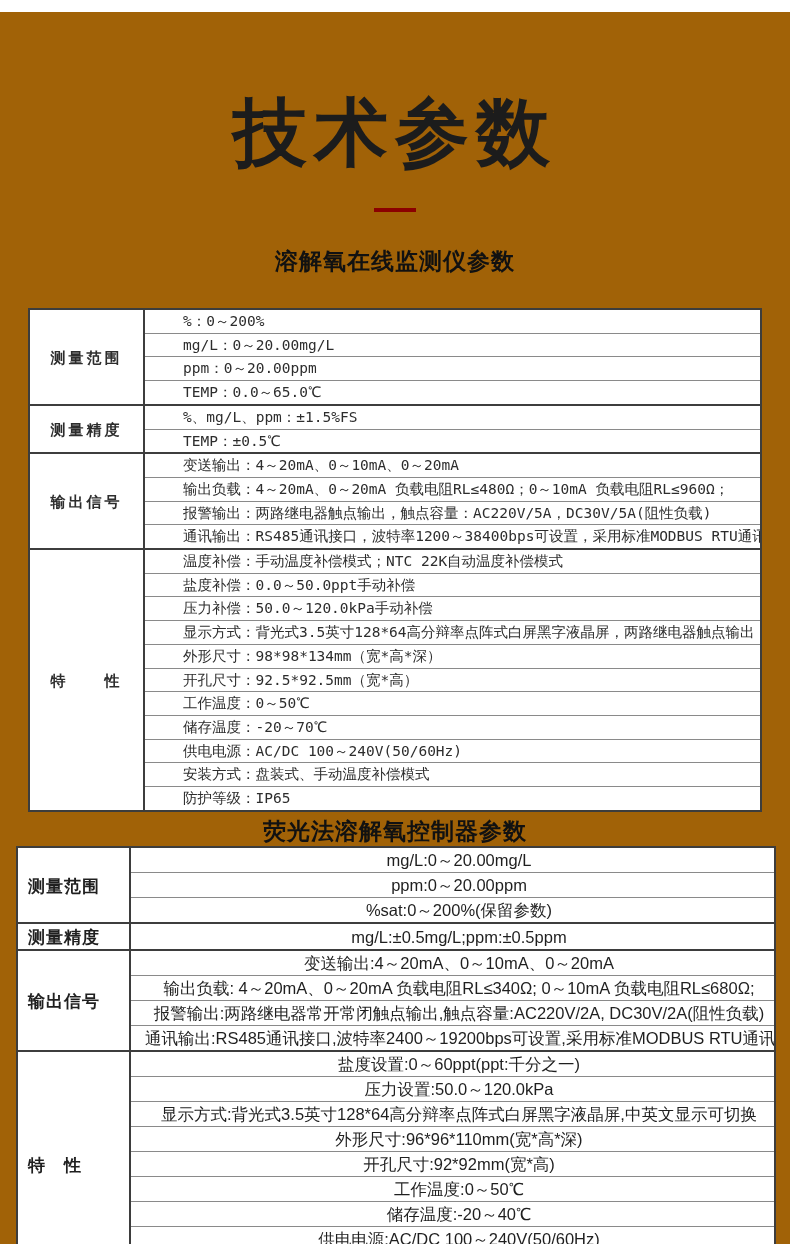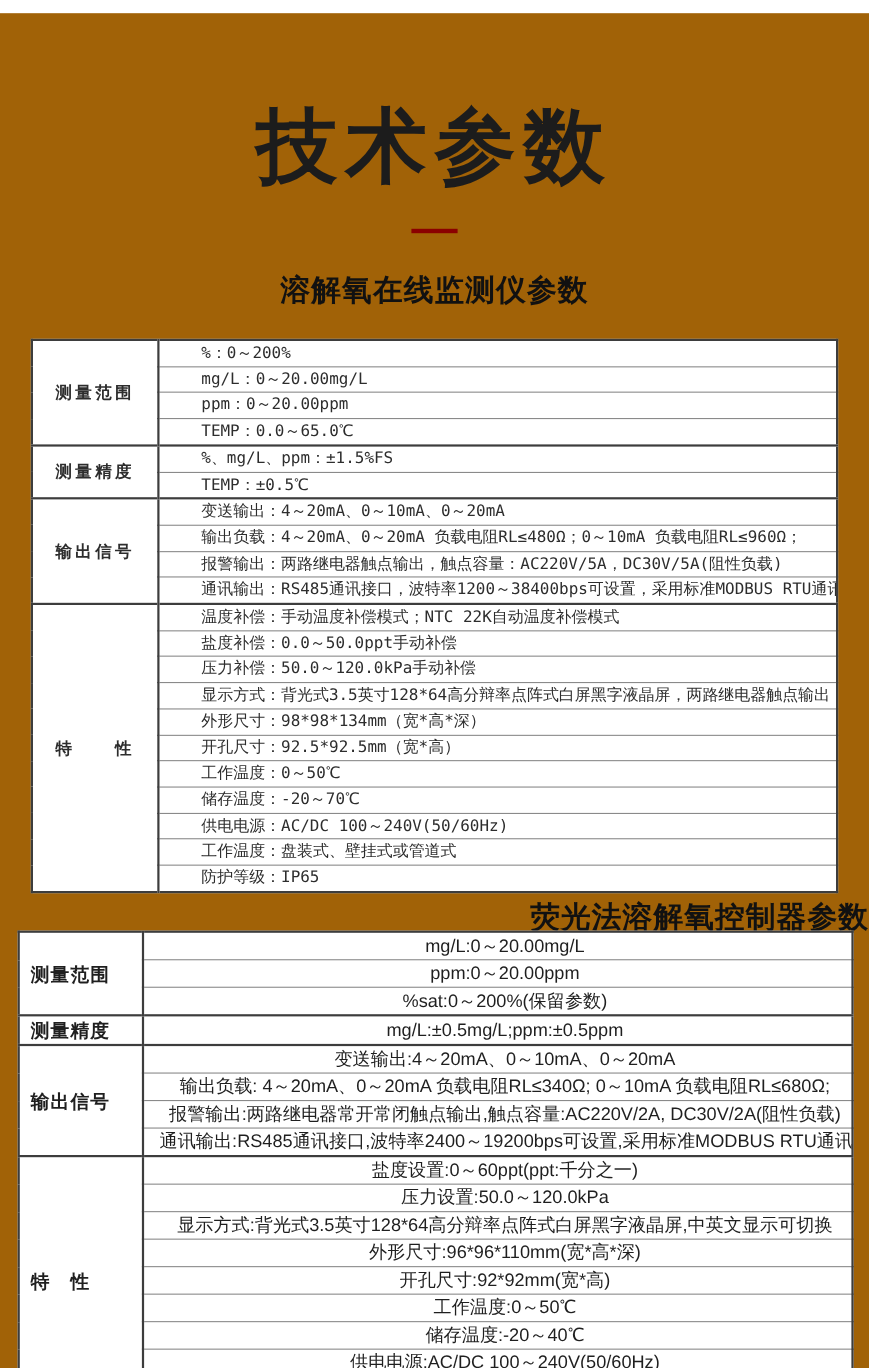--- a/index.html
+++ b/index.html
@@ -13,25 +13,25 @@
     position:absolute; top:78px; left:0; width:790px;
     text-align:center; font-size:74px; line-height:1.15;
     font-weight:900; color:#1c1c1c; letter-spacing:7px; margin:0;
   }
   .title-dash {
     position:absolute; top:196px; left:50%; transform:translateX(-50%);
     width:42px; height:4px; background:#8B0000;
   }
   .sec-title {
     position:absolute; left:0; width:790px; margin:0;
-    text-align:center; font-size:27px; font-weight:bold; color:#111111;
+    text-align:center; font-size:23px; font-weight:bold; color:#111111;
     letter-spacing:1px;
   }
   #sec1-title { top:234px; }
-  #sec2-title { top:804px;text-align:right; }
+  #sec2-title { top:804px; }
 
   table.spec-table {
     position:absolute; border-collapse:collapse; table-layout:fixed;
     background:#ffffff; border:2px solid #3d3d3d;
   }
   table.spec-table td {
     white-space:nowrap; overflow:hidden; vertical-align:middle;
   }
   td.label-cell {
     border-right:2px solid #3d3d3d; vertical-align:top; font-weight:bold;font-family:Liberation Serif, serif;
@@ -128,21 +128,21 @@
         <tr>
           <td class="value-cell">工作温度：0～50℃</td>
         </tr>
         <tr>
           <td class="value-cell">储存温度：-20～70℃</td>
         </tr>
         <tr>
           <td class="value-cell">供电电源：AC/DC 100～240V(50/60Hz)</td>
         </tr>
         <tr>
-          <td class="value-cell">工作温度：盘装式、壁挂式或管道式</td>
+          <td class="value-cell">安装方式：盘装式、手动温度补偿模式</td>
         </tr>
         <tr>
           <td class="value-cell">防护等级：IP65</td>
         </tr>
       </tbody>
   </table>
 
   <h2 class="sec-title" id="sec2-title">荧光法溶解氧控制器参数</h2>
 
   <table class="spec-table" id="table2">

